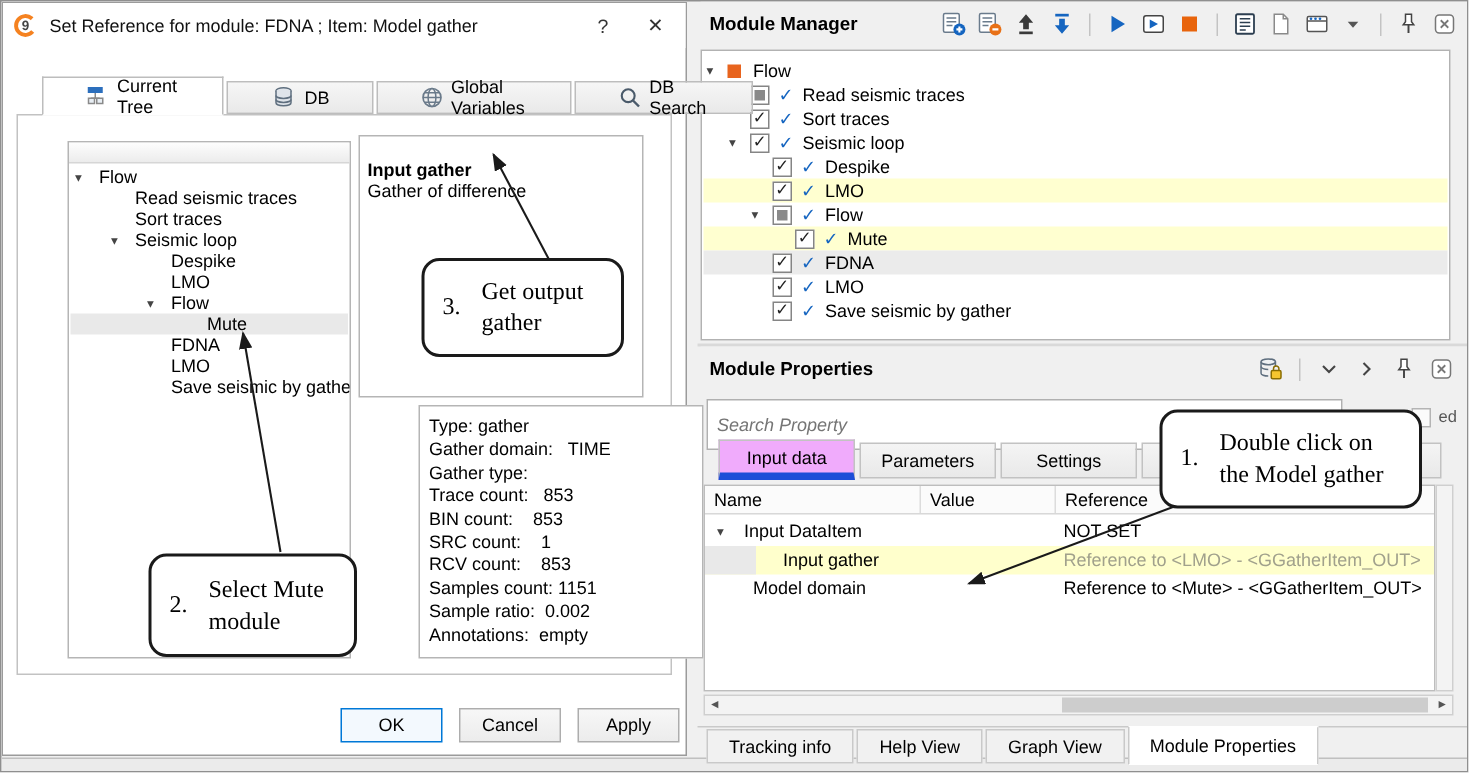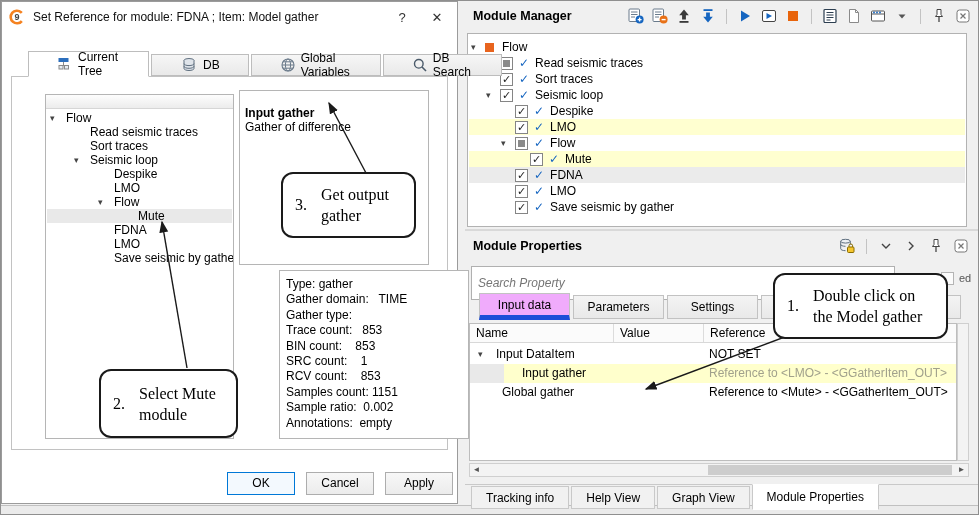--- a/index.html
+++ b/index.html
@@ -432,21 +432,21 @@
         <span class="mp-exp">▾</span>
         <span class="nm" style="left: 26px;">Input DataItem</span>
         <span class="rf">NOT SET</span>
       </div>
       <div class="mp-row hl-yellow" style="top: 40px;">
         <div style="position: absolute; left: 0px; top: 0px; width: 34px; height: 19px; background: rgb(233, 233, 233);"></div>
         <span class="nm" style="left: 52px;">Input gather</span>
         <span class="rf muted">Reference to &lt;LMO&gt; - &lt;GGatherItem_OUT&gt;</span>
       </div>
       <div class="mp-row" style="top: 59px;">
-        <span class="nm" style="left: 32px;">Global gather</span>
+        <span class="nm" style="left: 32px;">Model domain</span>
         <span class="rf">Reference to &lt;Mute&gt; - &lt;GGatherItem_OUT&gt;</span>
       </div>
     </div>
   <div id="mp-vscroll"></div>
   <div id="mp-hscroll">
     <span class="hs-arrow" style="left:0;">◄</span>
     <div id="hs-thumb"></div>
     <span class="hs-arrow" style="right:0;">►</span>
   </div>
   <div id="bottom-tabline"></div>

